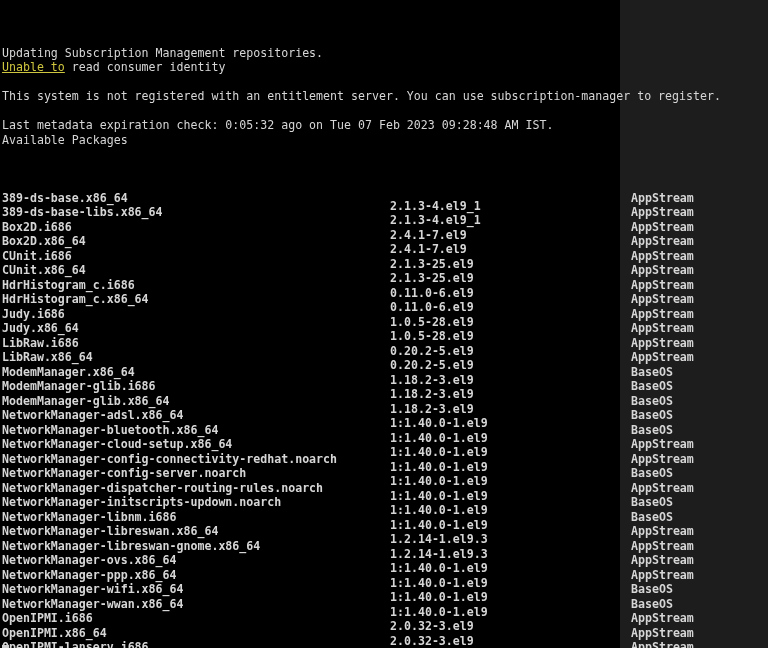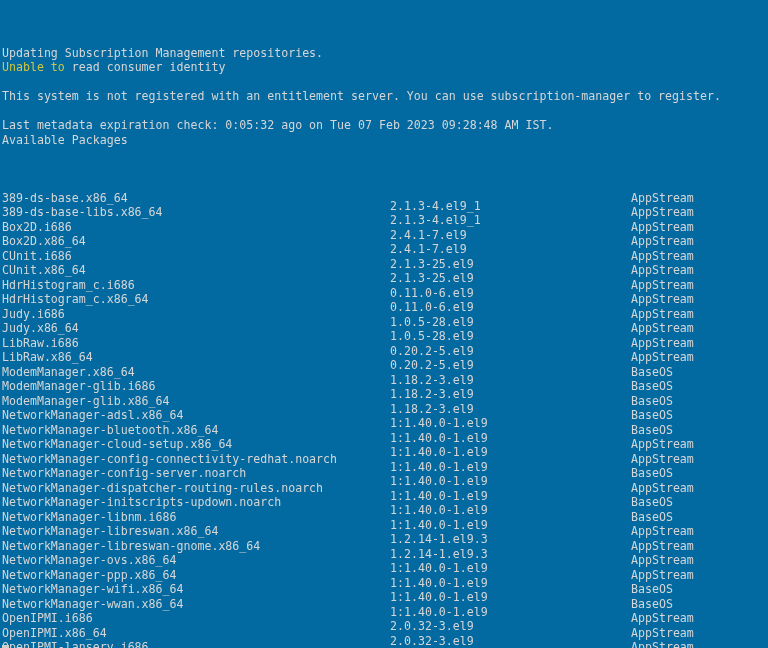--- a/index.html
+++ b/index.html
@@ -9,51 +9,52 @@
   }
   body {
     width: 768px;
     height: 648px;
     overflow: hidden;
     font-family: "DejaVu Sans Mono", "Liberation Mono", monospace;
   }
 
   #terminal {
     position: relative;
-    width: 768px;
+    width: 620px;
     height: 648px;
-    background: #0369a1;
+    background: #000000;
     color: #d6d6d6;
     font-family: "DejaVu Sans Mono", "Liberation Mono", monospace;
     font-size: 11.6px;
     line-height: 14.5px;
     padding: 2px 0 0 2px;
     box-sizing: border-box;
     letter-spacing: 0px;
     white-space: pre;
   }
 
   .line {
     height: 14.5px;
     line-height: 14.5px;
     white-space: pre;
     position: relative;
   }
 
   .line.blank { color: transparent; }
 
   .msg { color: #d6d6d6; }
-  .warn { color: #cfc63f; }
+  .warn { color: #cfc63f; text-decoration: underline; }
 
   
   .pkgrow {
     height: 14.5px;
     line-height: 14.5px;
     position: relative;
     white-space: pre;
+    font-weight: bold;
   }
   .pkgrow .col-name {
     position: absolute;
     left: 0px;
     top: 0;
     color: #d6d6d6;
   }
   .pkgrow .col-ver {
     position: absolute;
     left: 388px;

